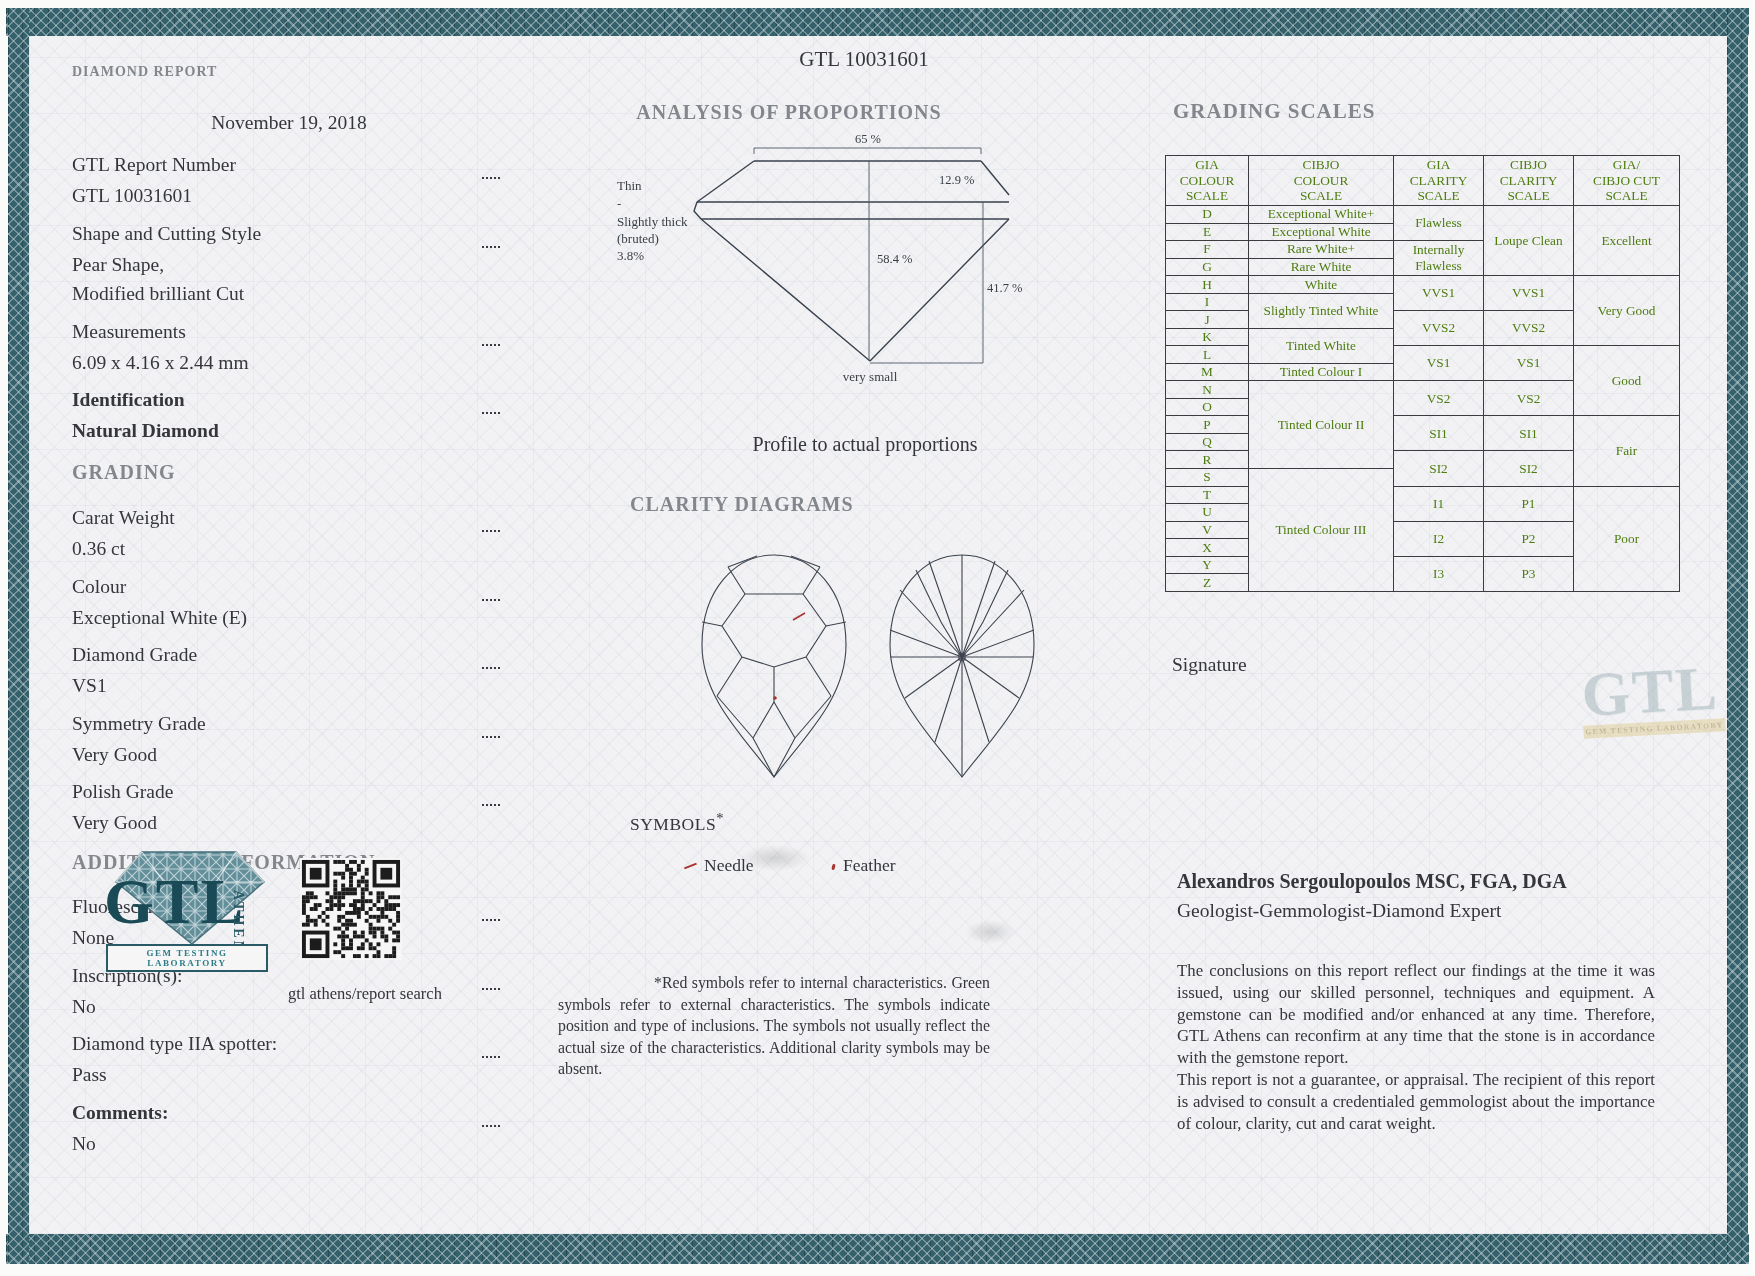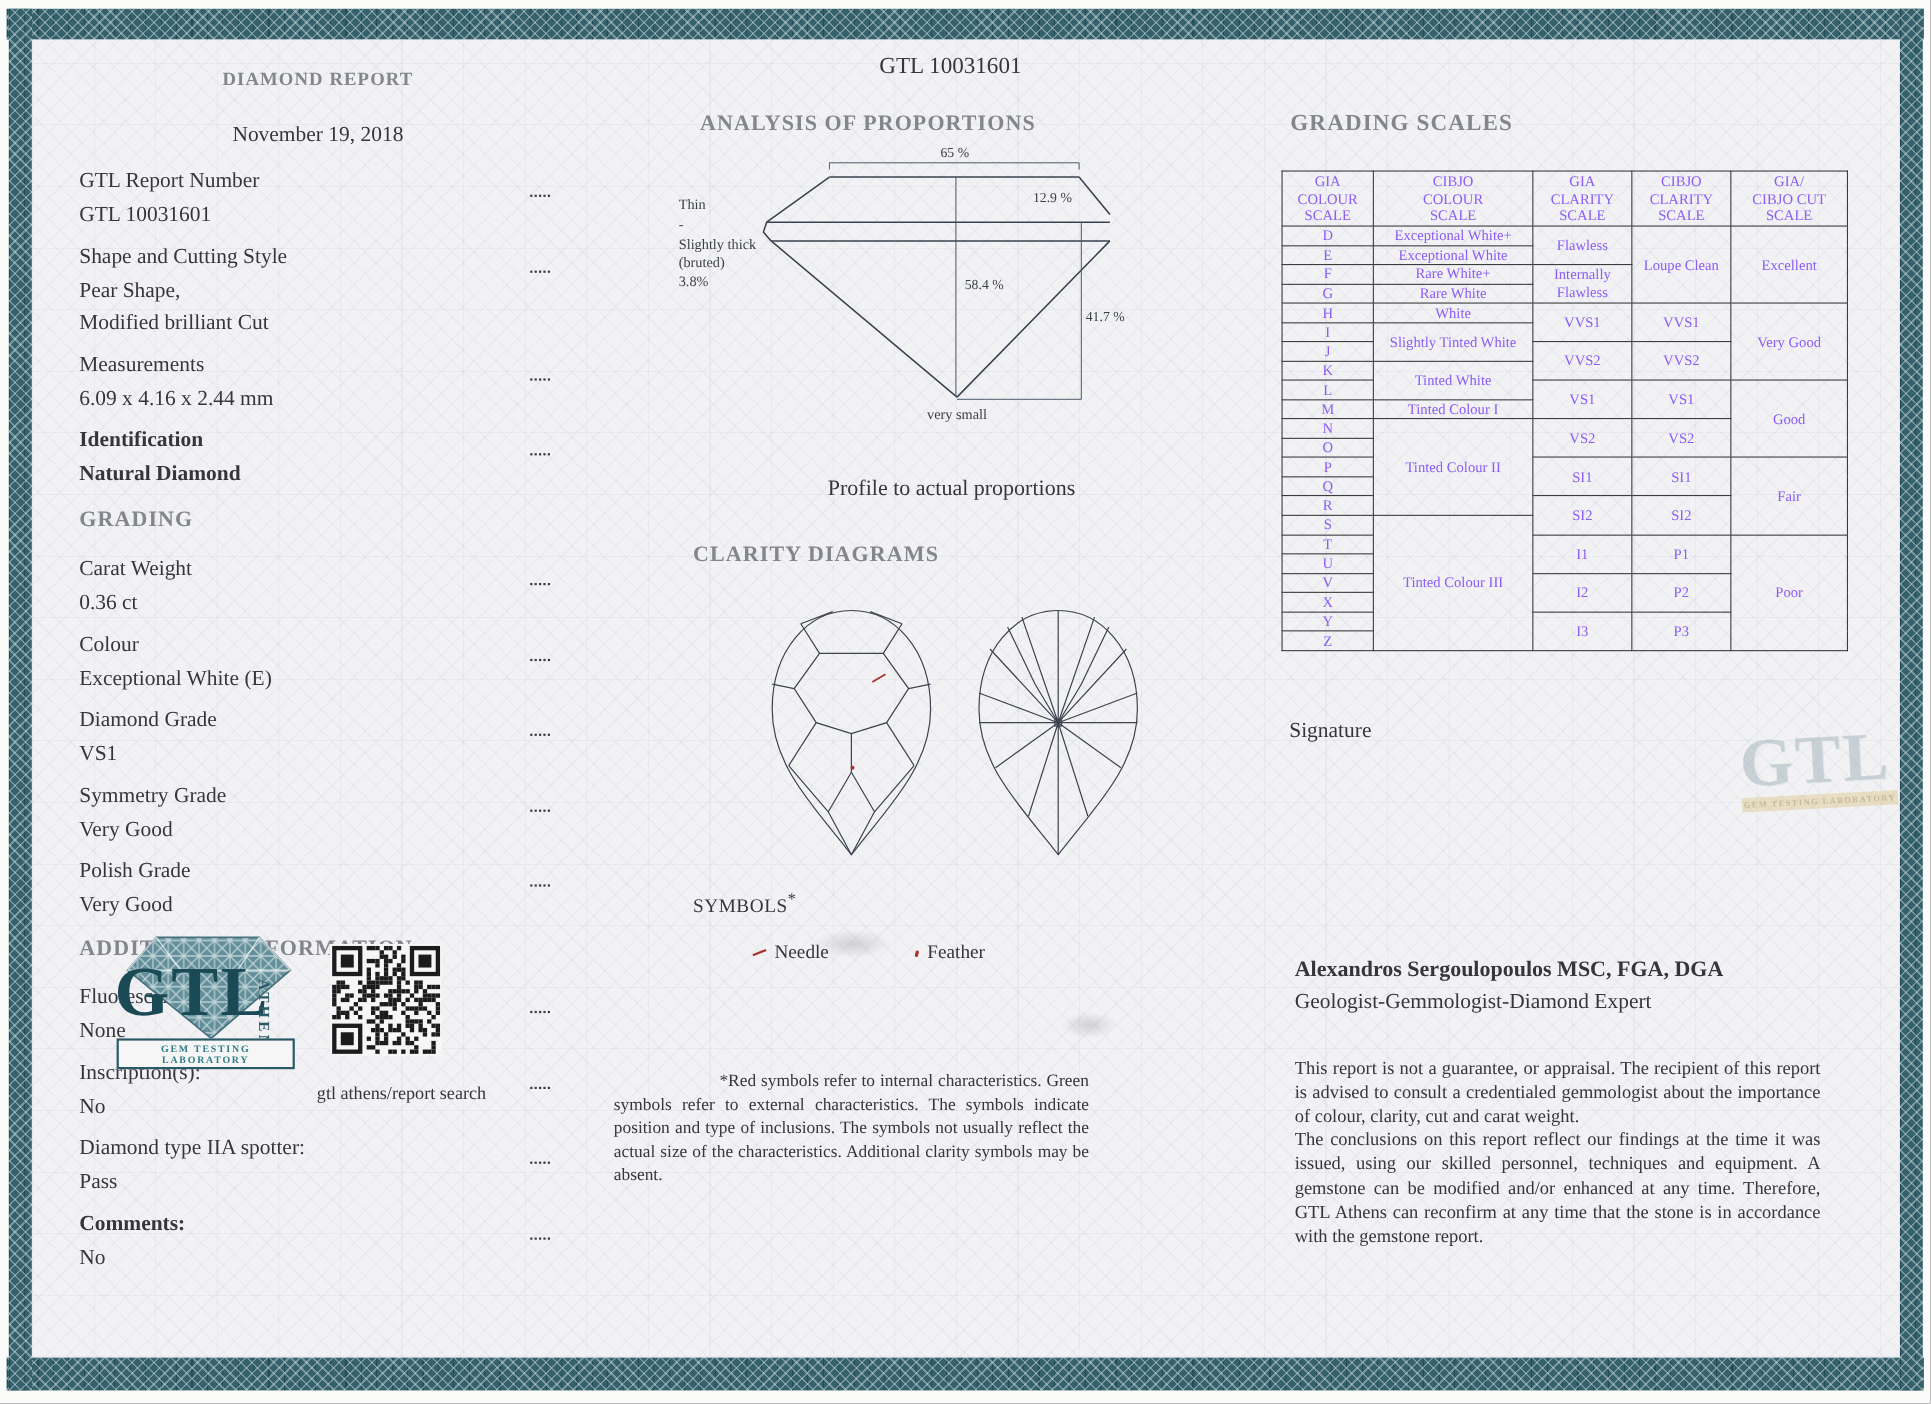--- a/index.html
+++ b/index.html
@@ -19,21 +19,21 @@
   #paper{position:absolute;left:29px;right:28px;top:36px;bottom:42px;background-color:#f2f2f4;
     background-image:
       repeating-linear-gradient(45deg, rgba(140,152,178,.07) 0 1.5px, transparent 1.5px 14px),
       repeating-linear-gradient(135deg, rgba(140,152,178,.07) 0 1.5px, transparent 1.5px 14px),
       repeating-linear-gradient(0deg, rgba(140,152,178,.09) 0 1px, transparent 1px 56px),
       repeating-linear-gradient(90deg, rgba(140,152,178,.09) 0 1px, transparent 1px 56px);}
   .stain{position:absolute;border-radius:50%;background:radial-gradient(closest-side,rgba(90,92,98,.22),rgba(90,92,98,0));}
   .grayhead{color:#83868c;font-weight:bold;letter-spacing:1px;}
   
   #left-col{position:absolute;left:72px;top:60px;width:434px;font-size:19.5px;line-height:24px;}
-  #doc-title{font-size:17px;margin:0 0 27px 0;text-align:center;}
+  #doc-title{font-size:14px;margin:0 0 27px 0;}
   #report-date{margin:0 0 18px 0;text-align:center;}
   .field{display:flex;align-items:baseline;margin-bottom:13.5px;flex-direction:column;}
   .flabel{white-space:nowrap;}
   .fvalue{white-space:nowrap;}
   .leader{flex:1 1 auto;border-bottom:2.4px dotted #3a3b40;margin:0 6px;align-self:flex-end;margin-bottom:5px;min-width:18px;}
   .fline2{margin:-8px 0 13.5px 0;}
   .bold{font-weight:bold;}
   #grading-heading{font-size:20px;margin:17px 0 22px 0;}
   #additional-heading{font-size:20px;margin:15px 0 21px 0;}
   
@@ -59,21 +59,21 @@
   .legend-item{position:absolute;top:855px;font-size:17.5px;}
   #legend-needle{left:684px;}
   #legend-feather{left:832px;}
   .needle-mark{display:inline-block;width:13px;height:2.2px;background:#a8332f;transform:rotate(-22deg);margin:0 7px 4px 0;}
   .feather-mark{display:inline-block;width:3px;height:6px;background:#a8332f;border-radius:2px;transform:rotate(14deg);margin:0 8px 1px 0;}
   #clarity-footnote{position:absolute;left:558px;top:972px;width:432px;font-size:15.8px;line-height:21.5px;
                     text-align:justify;text-indent:96px;}
   
   #scales-title{position:absolute;left:1173px;top:99px;font-size:21px;}
   #scales-wrap{position:absolute;left:1165px;top:155px;}
-  #grading-table{border-collapse:collapse;table-layout:fixed;width:514px;height:437px;font-size:13.3px;color:#8b5cf6;}
+  #grading-table{border-collapse:collapse;table-layout:fixed;width:514px;height:437px;font-size:13.3px;color:#4d7c0f;}
   #grading-table th,#grading-table td{border:1px solid #3c3c40;text-align:center;vertical-align:middle;padding:0 2px;font-weight:normal;line-height:1.18;}
   #grading-table thead th{height:49px;}
   #signature-label{position:absolute;left:1172px;top:654px;font-size:19.5px;}
   #stamp{position:absolute;left:1582px;top:662px;opacity:.42;transform:rotate(-3deg);}
   #stamp-gtl{font-weight:bold;font-size:62px;line-height:58px;color:#8fa7ad;letter-spacing:2px;text-shadow:1px 1px 0 #d6dedf;}
   #stamp-banner{width:142px;background:rgba(214,186,106,.85);color:#8a6d20;font-size:7.5px;font-weight:bold;
                 letter-spacing:1.4px;text-align:center;padding:2px 0;margin-top:2px;}
   #sig-name{position:absolute;left:1177px;top:870px;width:490px;font-weight:bold;font-size:20px;}
   #sig-title{position:absolute;left:1177px;top:900px;width:490px;font-size:19.5px;}
   #disclaimer{position:absolute;left:1177px;top:960px;width:478px;font-size:16.8px;line-height:21.8px;text-align:justify;}
@@ -605,16 +605,16 @@
   <div id="signature-label">Signature</div>
 
   <div id="stamp">
     <div id="stamp-gtl">GTL</div>
     <div id="stamp-banner">GEM TESTING LABORATORY</div>
   </div>
 
   <div id="sig-name">Alexandros Sergoulopoulos MSC, FGA, DGA</div>
   <div id="sig-title">Geologist-Gemmologist-Diamond Expert</div>
   <div id="disclaimer">
+    <p>The conclusions on this report reflect our findings at the time it was issued, using our skilled personnel, techniques and equipment. A gemstone can be modified and/or enhanced at any time. Therefore, GTL Athens can reconfirm at any time that the stone is in accordance with the gemstone report.</p>
     <p>This report is not a guarantee, or appraisal. The recipient of this report is advised to consult a credentialed gemmologist about the importance of colour, clarity, cut and carat weight.</p>
-    <p>The conclusions on this report reflect our findings at the time it was issued, using our skilled personnel, techniques and equipment. A gemstone can be modified and/or enhanced at any time. Therefore, GTL Athens can reconfirm at any time that the stone is in accordance with the gemstone report.</p>
   </div>
 </div>
 
 </body></html>

